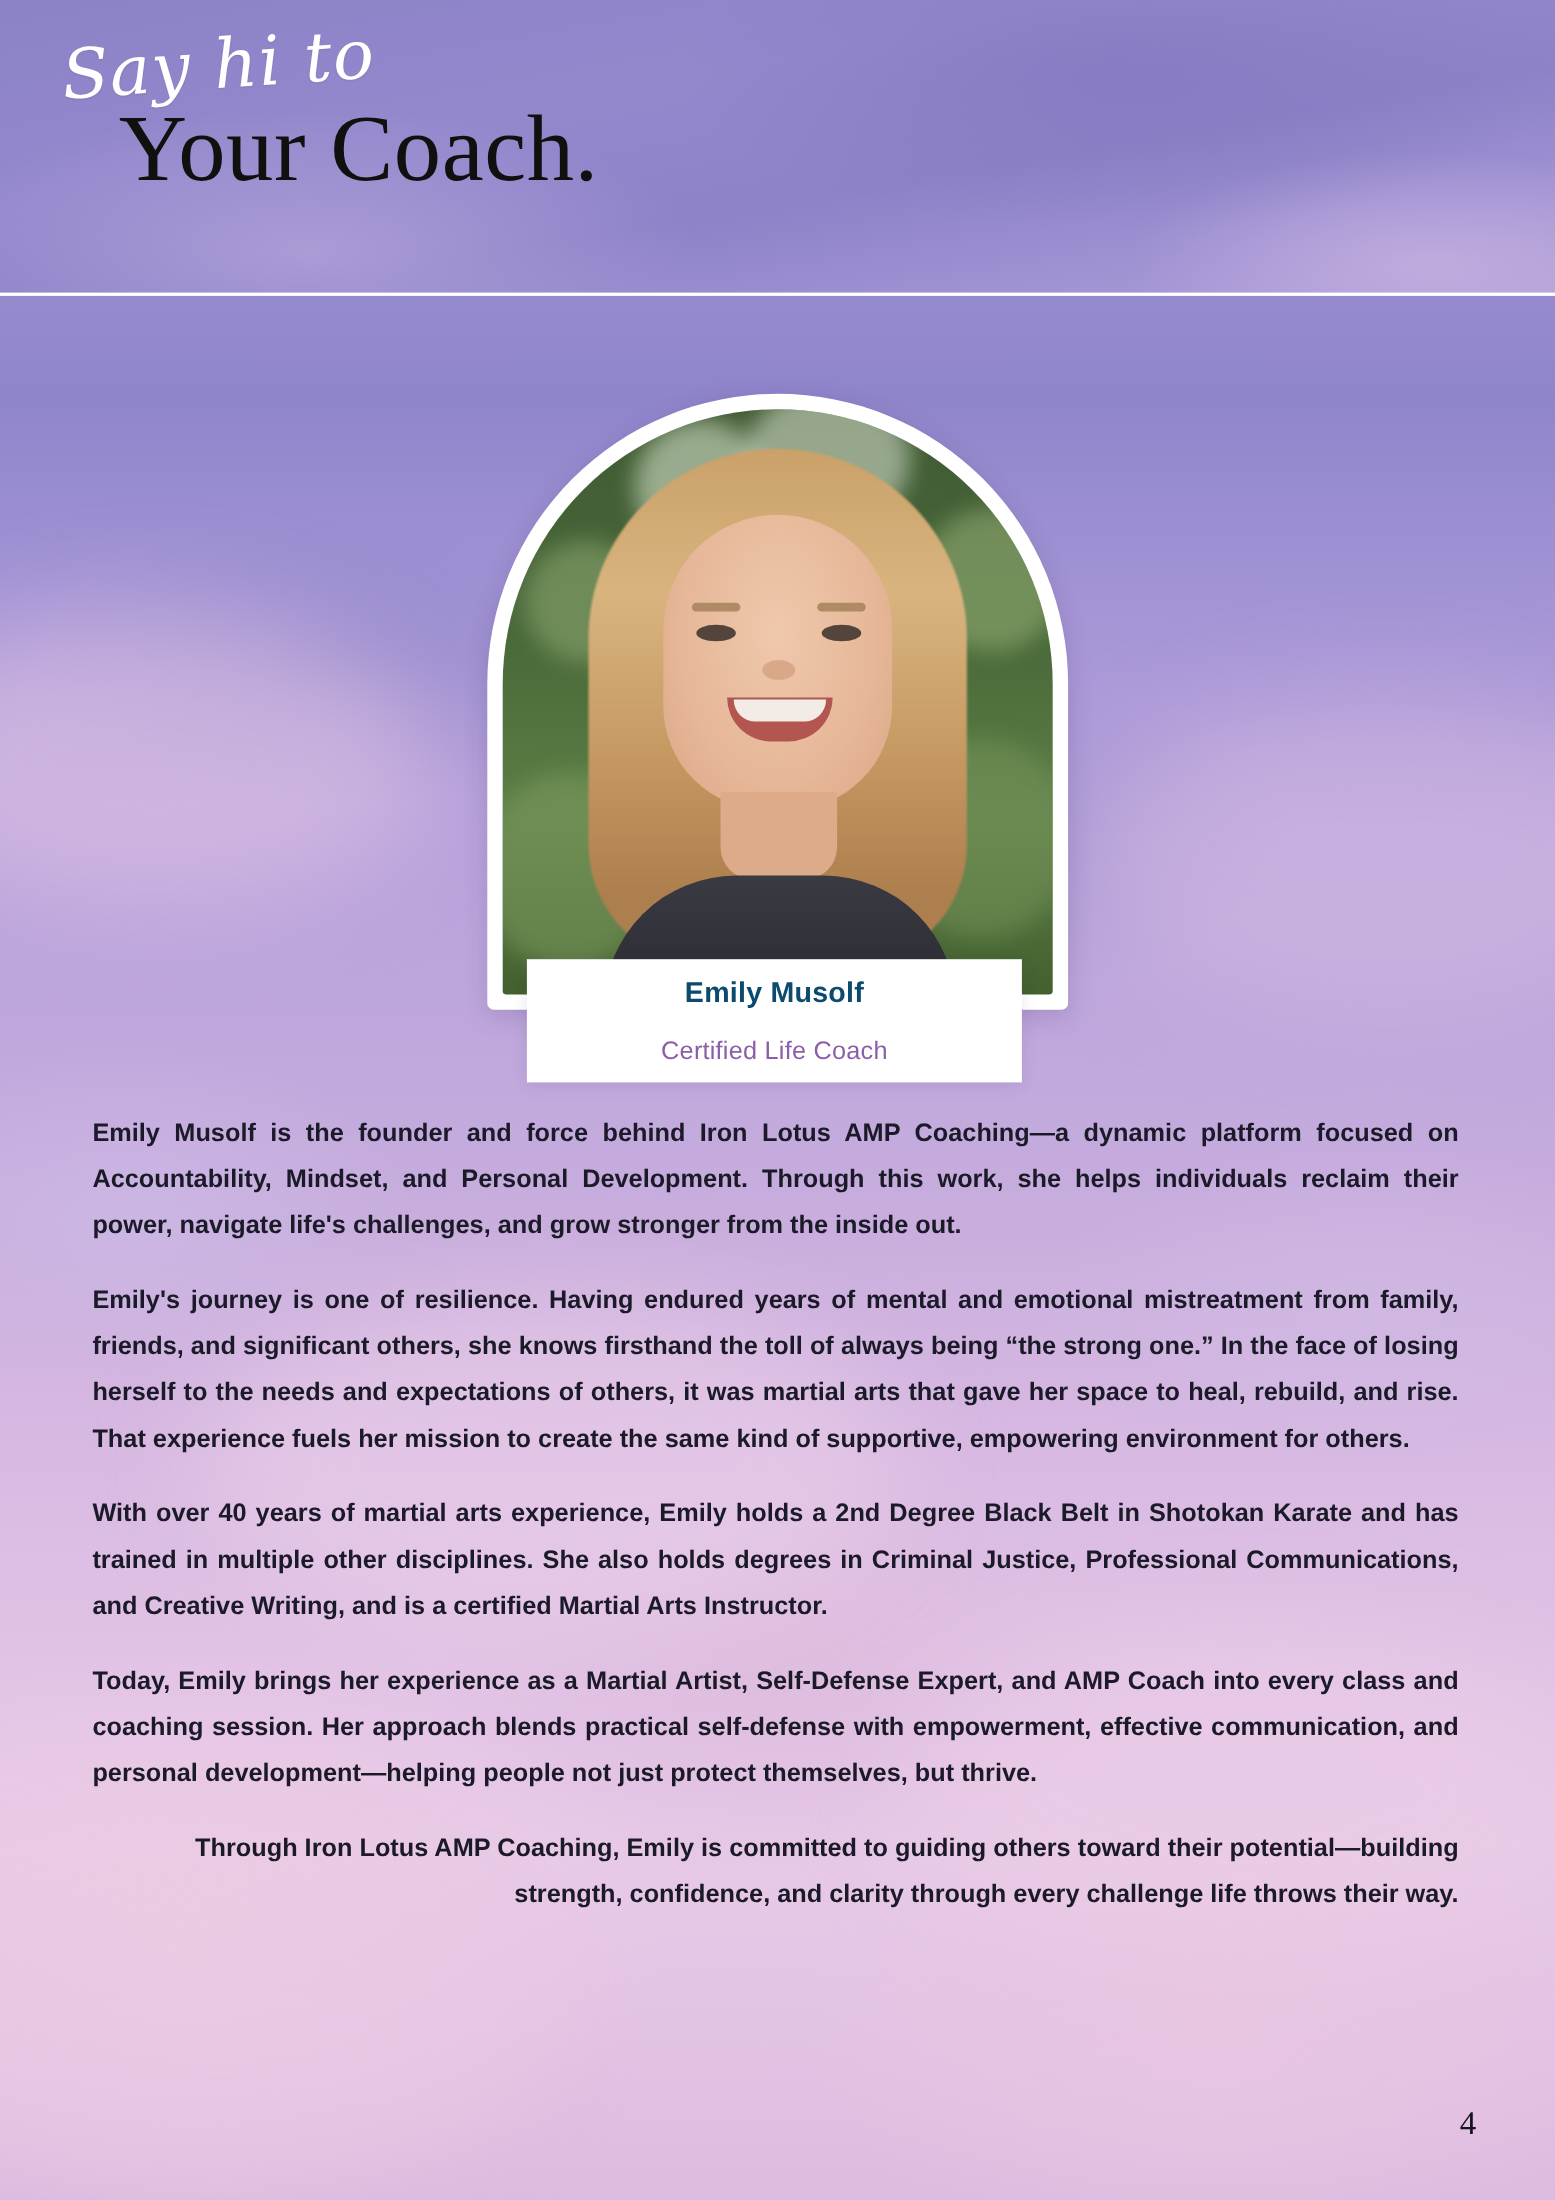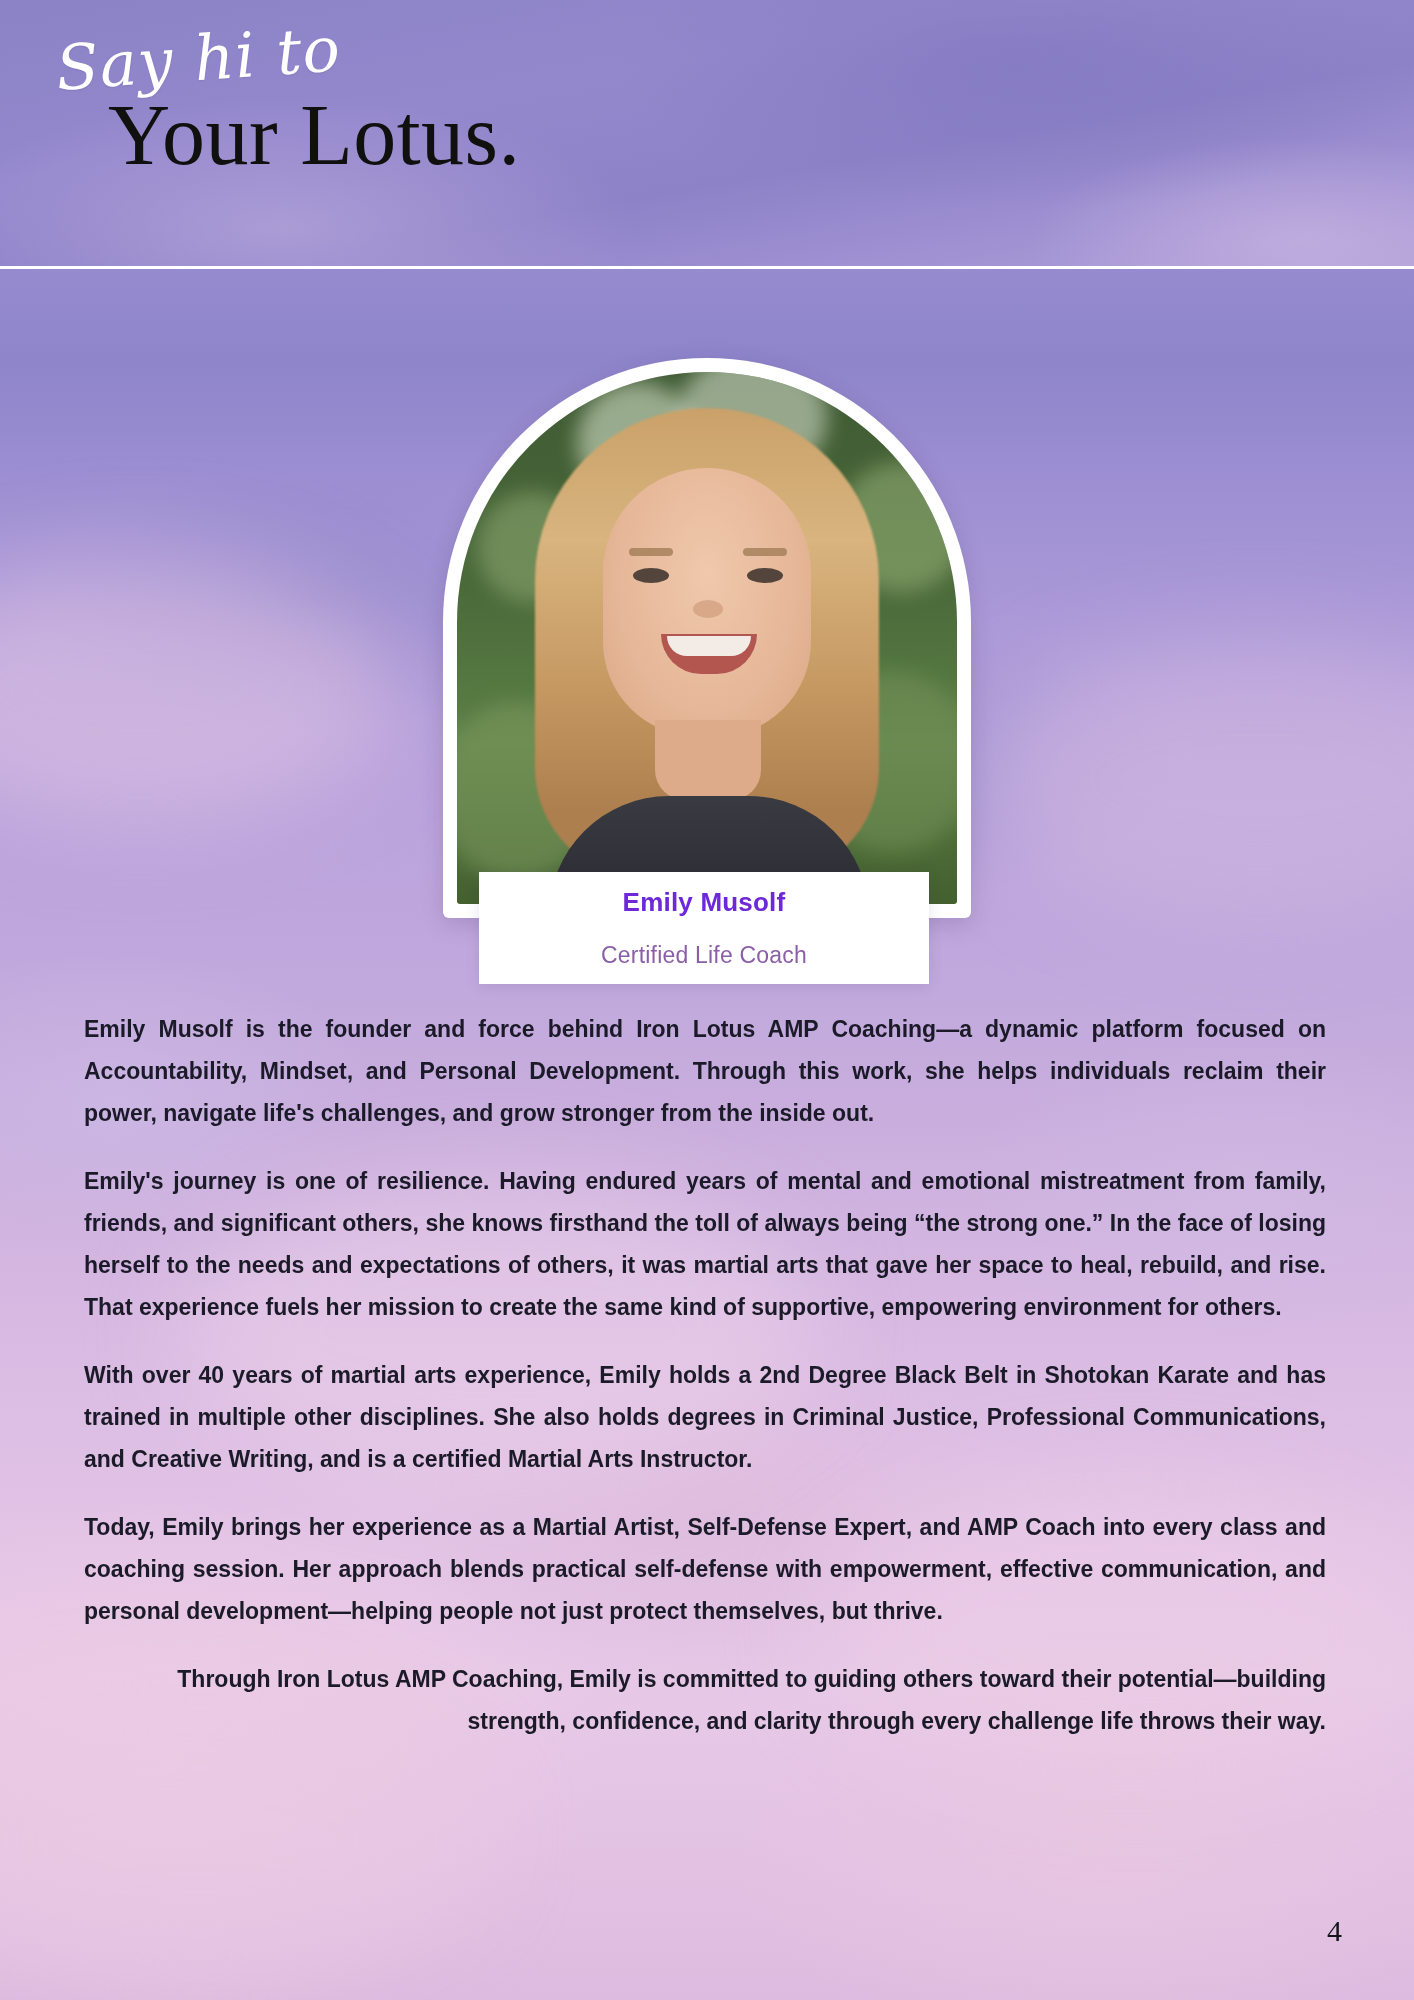--- a/index.html
+++ b/index.html
@@ -221,21 +221,21 @@
     background: #ffffff;
     display: flex;
     flex-direction: column;
     align-items: center;
     justify-content: center;
     box-shadow: 0 3px 14px rgba(60,40,90,0.12);
   }
   .name-card .nm {
     font-size: 26px;
     font-weight: 700;
-    color: #6d28d9;
+    color: #0c4a6e;
     letter-spacing: 0.2px;
   }
   .name-card .role {
     margin-top: 24px;
     font-size: 23px;
     color: #8b5fa8;
     letter-spacing: 0.2px;
   }
 
   
@@ -274,21 +274,21 @@
 <div class="page">
 
   <div class="cloud" style="left:-120px; top:560px; width:520px; height:260px; background:rgba(226,196,228,0.55);"></div>
   <div class="cloud" style="left:980px; top:640px; width:560px; height:280px; background:rgba(214,188,226,0.5);"></div>
   <div class="cloud" style="left:180px; top:1180px; width:640px; height:300px; background:rgba(240,212,234,0.45);"></div>
   <div class="cloud" style="left:820px; top:1480px; width:620px; height:300px; background:rgba(238,206,230,0.45);"></div>
   <div class="cloud" style="left:-80px; top:1700px; width:560px; height:280px; background:rgba(232,200,228,0.5);"></div>
 
   <div class="header">
     <div class="script-title">Say hi to</div>
-    <div class="main-title">Your Lotus.</div>
+    <div class="main-title">Your Coach.</div>
   </div>
   <div class="header-rule"></div>
 
   <div class="portrait-wrap">
     <div class="portrait-frame">
       <div class="portrait-photo">
         <div class="bokeh" style="left:120px; top:10px; width:120px; height:120px; background:rgba(225,235,215,0.55);"></div>
         <div class="bokeh" style="left:220px; top:-20px; width:150px; height:130px; background:rgba(236,242,228,0.5);"></div>
         <div class="bokeh" style="left:20px; top:120px; width:110px; height:110px; background:rgba(150,175,120,0.5);"></div>
         <div class="bokeh" style="left:380px; top:90px; width:130px; height:130px; background:rgba(168,192,134,0.45);"></div>

